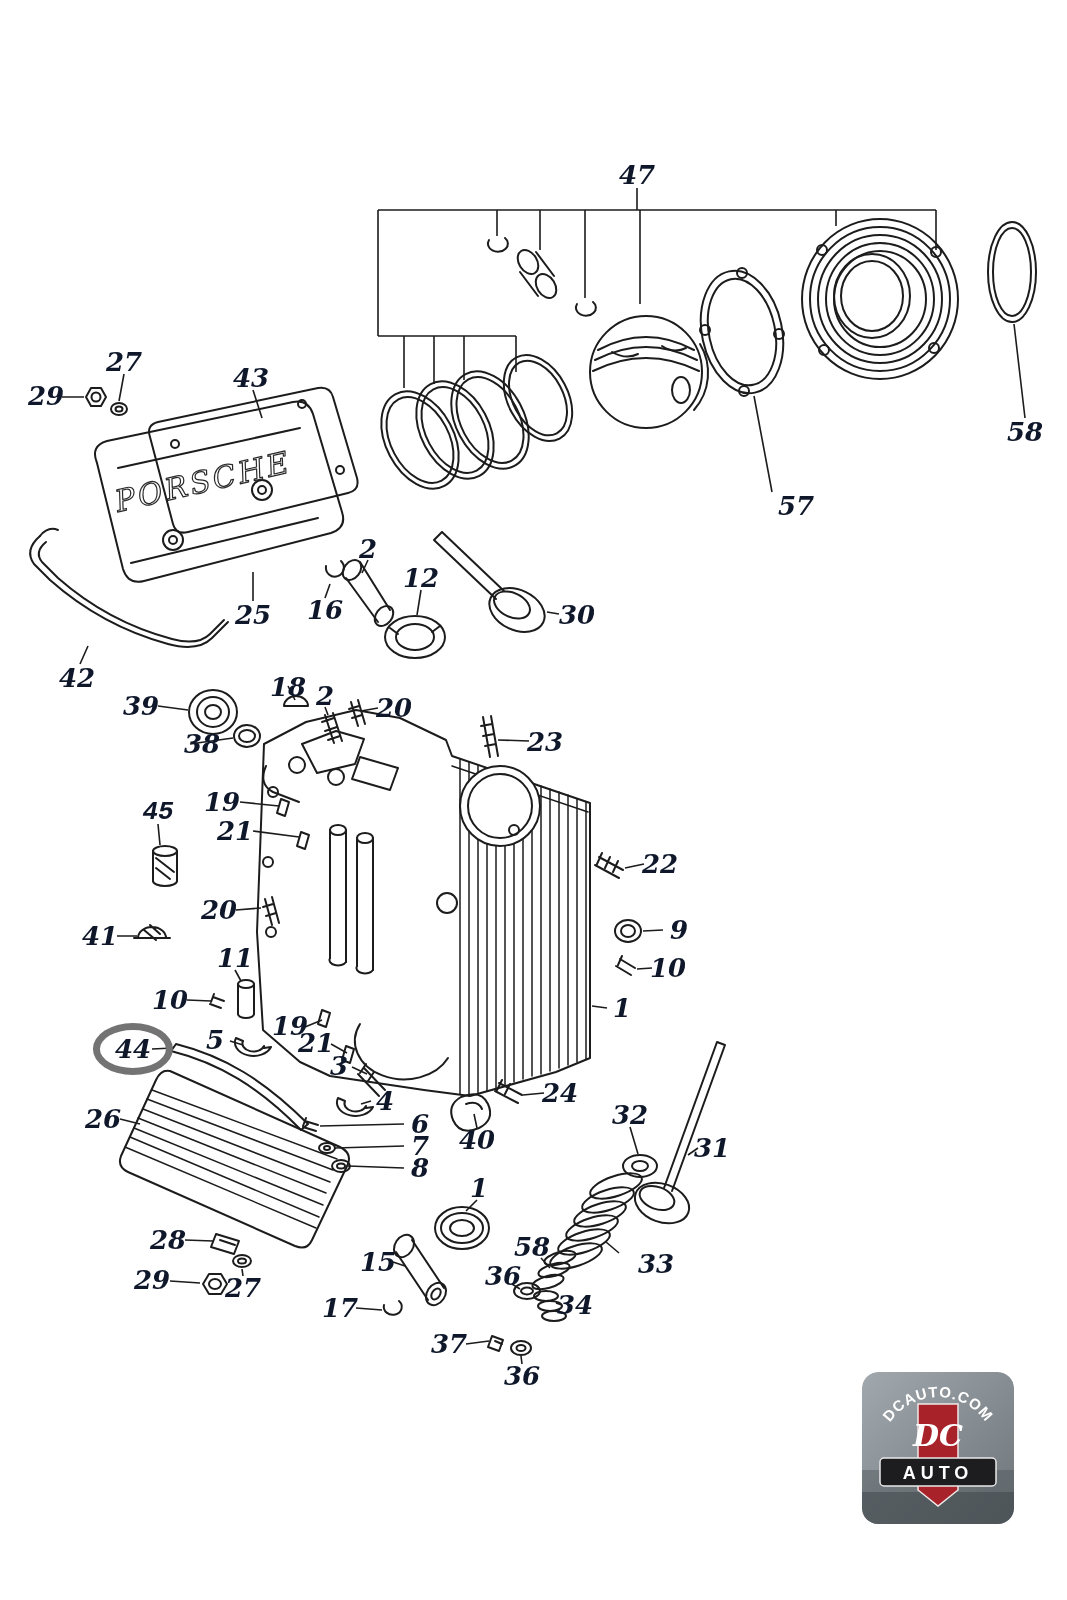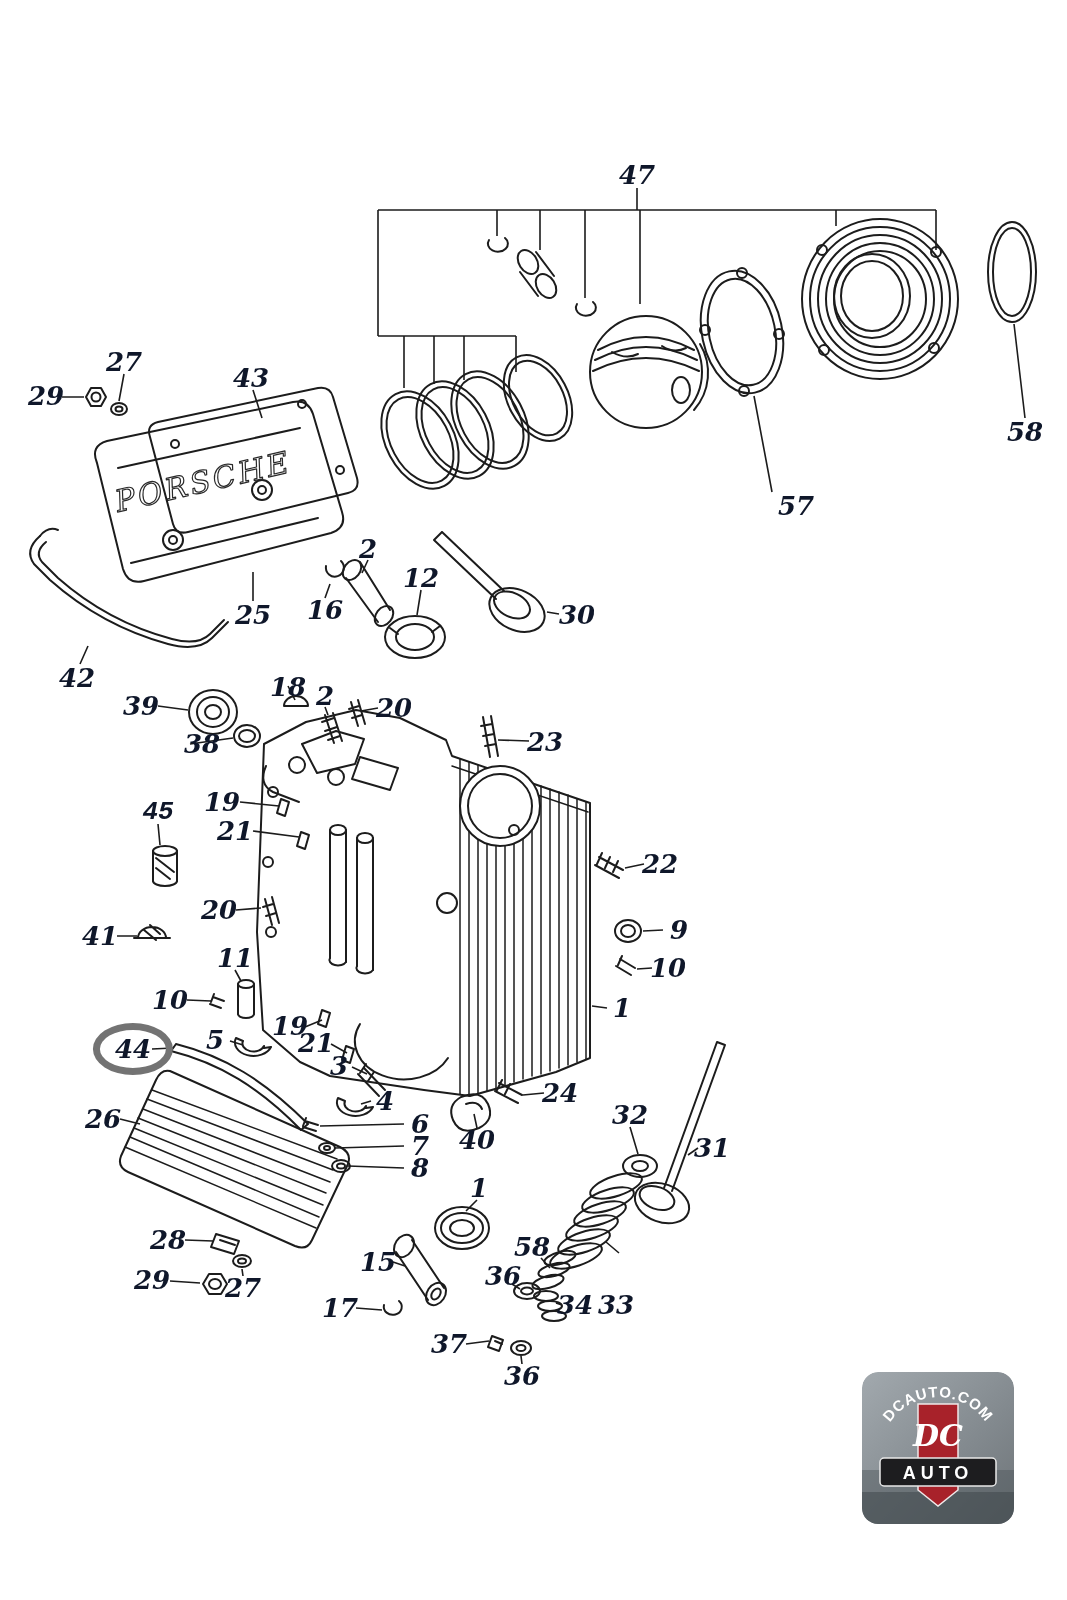--- a/index.html
+++ b/index.html
@@ -271,21 +271,21 @@
       <div class="part-label" style="left: 103px; top: 1119px;">26</div>
       <div class="part-label" style="left: 420px; top: 1124px;">6</div>
       <div class="part-label" style="left: 630px; top: 1115px;">32</div>
       <div class="part-label" style="left: 477px; top: 1140px;">40</div>
       <div class="part-label" style="left: 420px; top: 1146px;">7</div>
       <div class="part-label" style="left: 712px; top: 1148px;">31</div>
       <div class="part-label" style="left: 420px; top: 1168px;">8</div>
       <div class="part-label" style="left: 479px; top: 1188px;">1</div>
       <div class="part-label" style="left: 168px; top: 1240px;">28</div>
       <div class="part-label" style="left: 532px; top: 1247px;">58</div>
-      <div class="part-label" style="left: 616px; top: 1264px; margin-top: 41px;">33</div>
+      <div class="part-label" style="left: 656px; top: 1264px;">33</div>
       <div class="part-label" style="left: 378px; top: 1262px;">15</div>
       <div class="part-label" style="left: 152px; top: 1280px;">29</div>
       <div class="part-label" style="left: 243px; top: 1288px;">27</div>
       <div class="part-label" style="left: 503px; top: 1276px;">36</div>
       <div class="part-label" style="left: 575px; top: 1305px;">34</div>
       <div class="part-label" style="left: 340px; top: 1308px;">17</div>
       <div class="part-label" style="left: 449px; top: 1344px;">37</div>
       <div class="part-label" style="left: 522px; top: 1376px;">36</div>
     </div>
 

